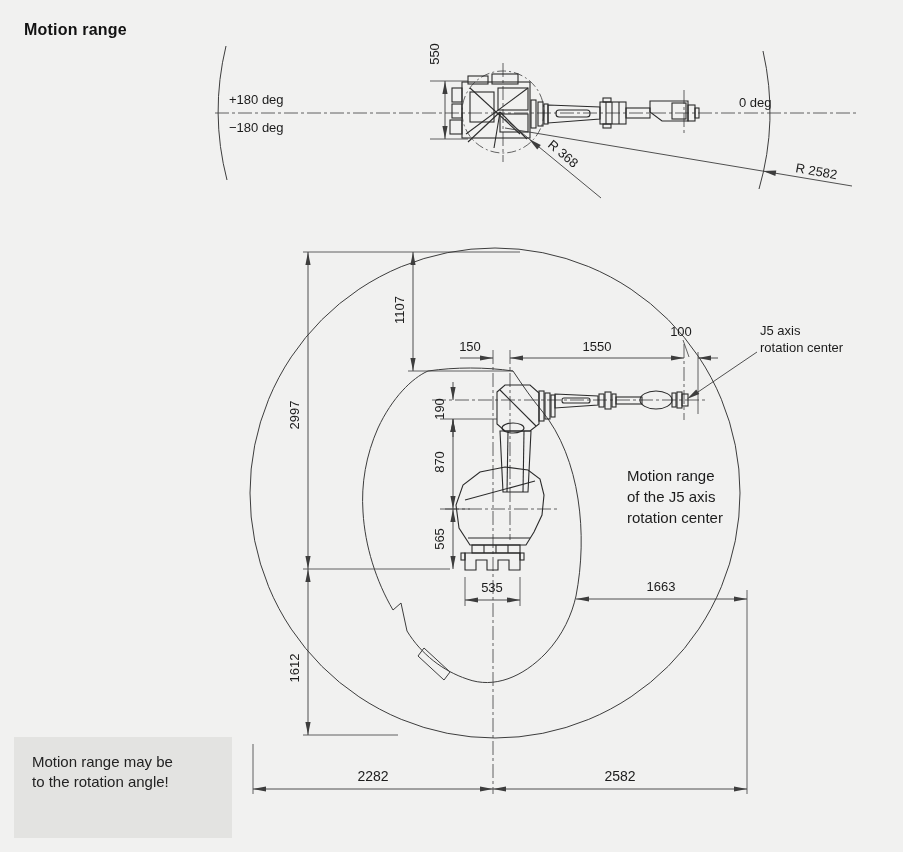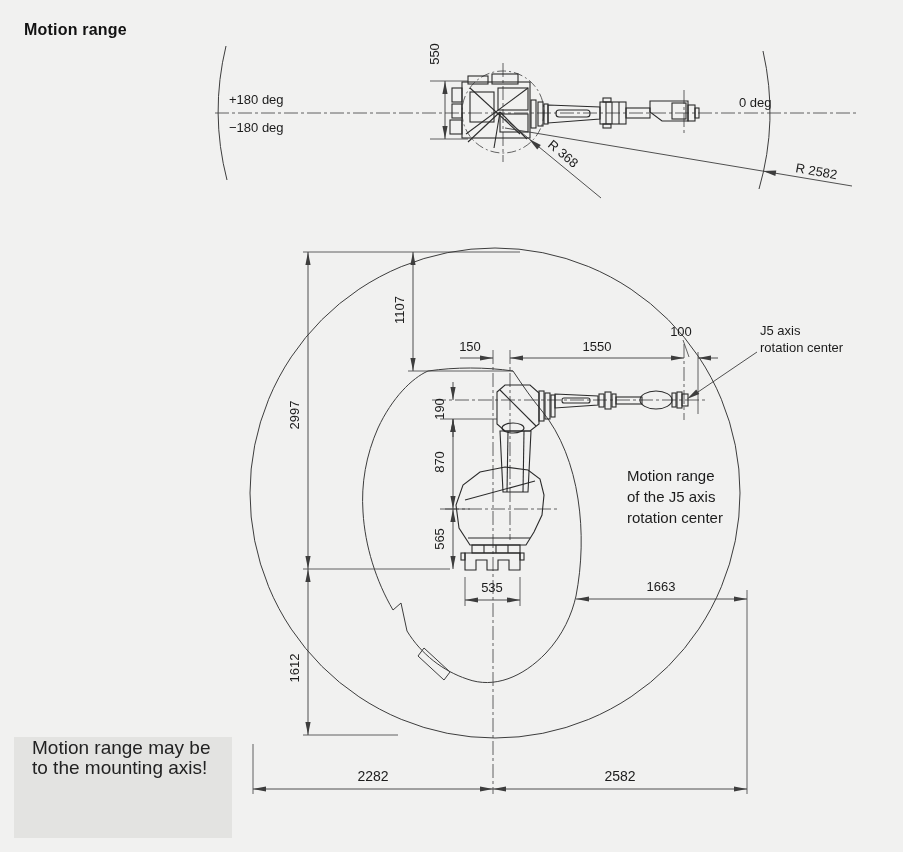--- a/index.html
+++ b/index.html
@@ -9,22 +9,22 @@
     font-family:"Liberation Sans",sans-serif;
     color:#1c1c1c;
   }
   #stage{position:absolute;left:0;top:0;width:903px;height:852px;}
   .page-title{
     position:absolute;left:24px;top:21px;
     font-size:16px;font-weight:bold;letter-spacing:.2px;color:#111;
   }
   .note-box{
     position:absolute;left:14px;top:737px;width:218px;height:101px;
-    background:#e3e3e1;box-sizing:border-box;padding:1px 10px 0 18px;
-    font-size:19px;line-height:20px;color:#222;
+    background:#e3e3e1;box-sizing:border-box;padding:15px 10px 0 18px;
+    font-size:15px;line-height:20px;color:#222;
   }
   svg{position:absolute;left:0;top:0;}
   svg text{font-family:"Liberation Sans",sans-serif;fill:#1c1c1c;font-size:13px;}
   text.dim{font-size:13px;}
   text.big{font-size:14px;}
   text.ann{font-size:15px;}
   .curve{stroke:#3d3d3d;stroke-width:1;fill:none;}
   .robot{stroke:#2b2b2b;stroke-width:1.1;fill:none;}
   .cl{stroke:#3d3d3d;stroke-width:0.8;fill:none;stroke-dasharray:14 3 3 3;}
   .clc{stroke:#3d3d3d;stroke-width:0.8;fill:none;stroke-dasharray:9 3 2 3;}
@@ -249,16 +249,16 @@
         <line class="dimln" x1="253" y1="789" x2="493" y2="789" marker-start="url(#ah)" marker-end="url(#ah)"></line>
         <line class="dimln" x1="493" y1="789" x2="747" y2="789" marker-start="url(#ah)" marker-end="url(#ah)"></line>
         <text class="big" x="373" y="781" text-anchor="middle">2282</text>
         <text class="big" x="620" y="781" text-anchor="middle">2582</text>
       </g>
     </g>
   </svg>
 
   <div class="note-box">
     <div>Motion range may be</div>
-    <div>to the mounting axis!</div>
+    <div>to the rotation angle!</div>
   </div>
 
 </div>
 
 </body></html>

